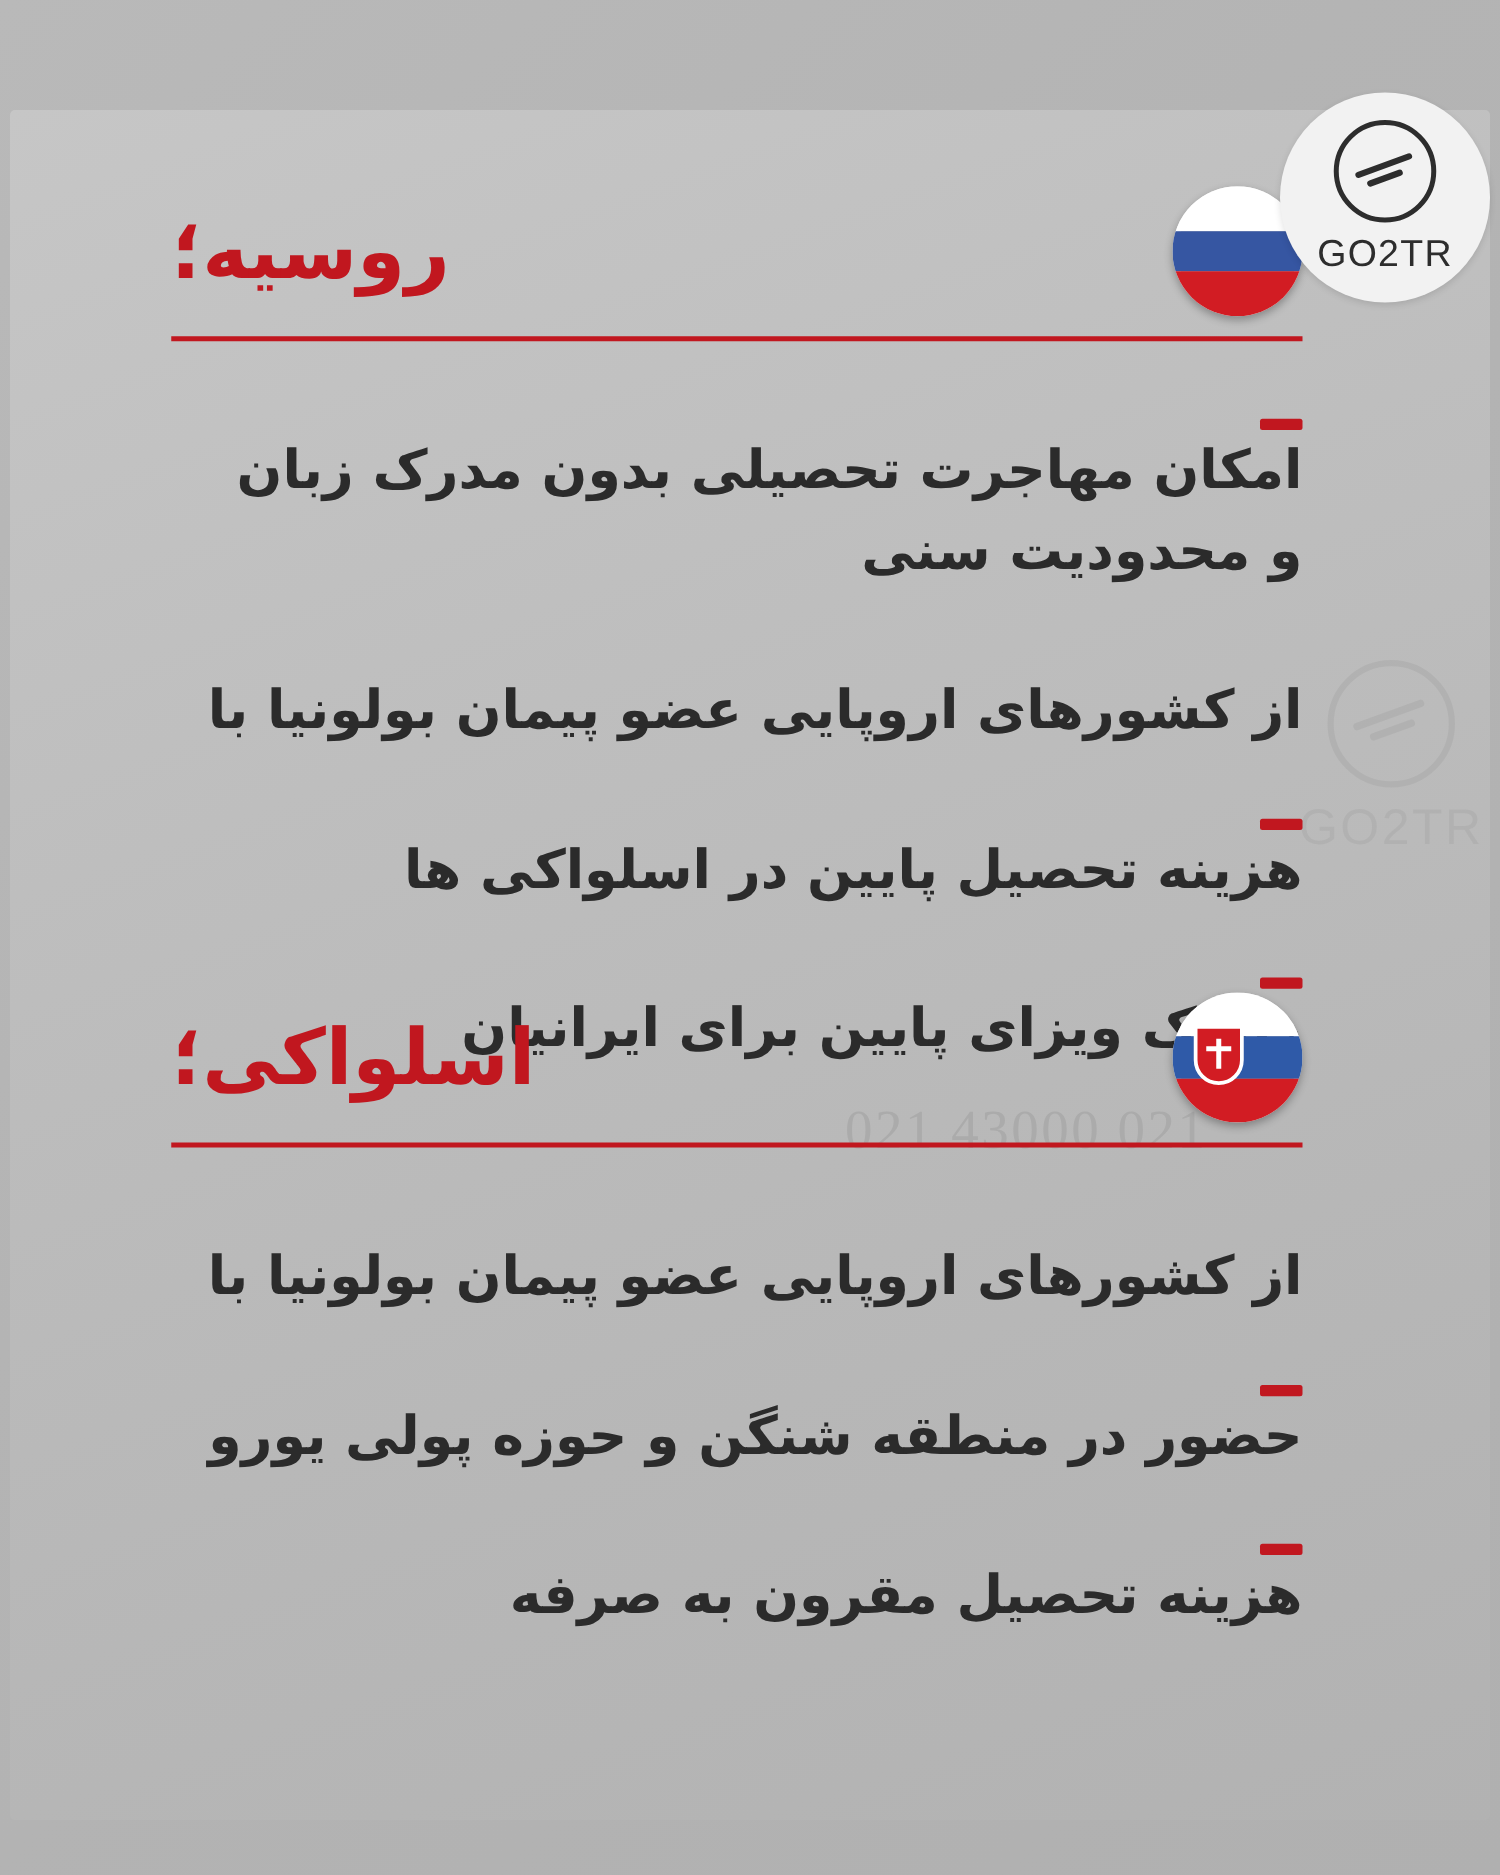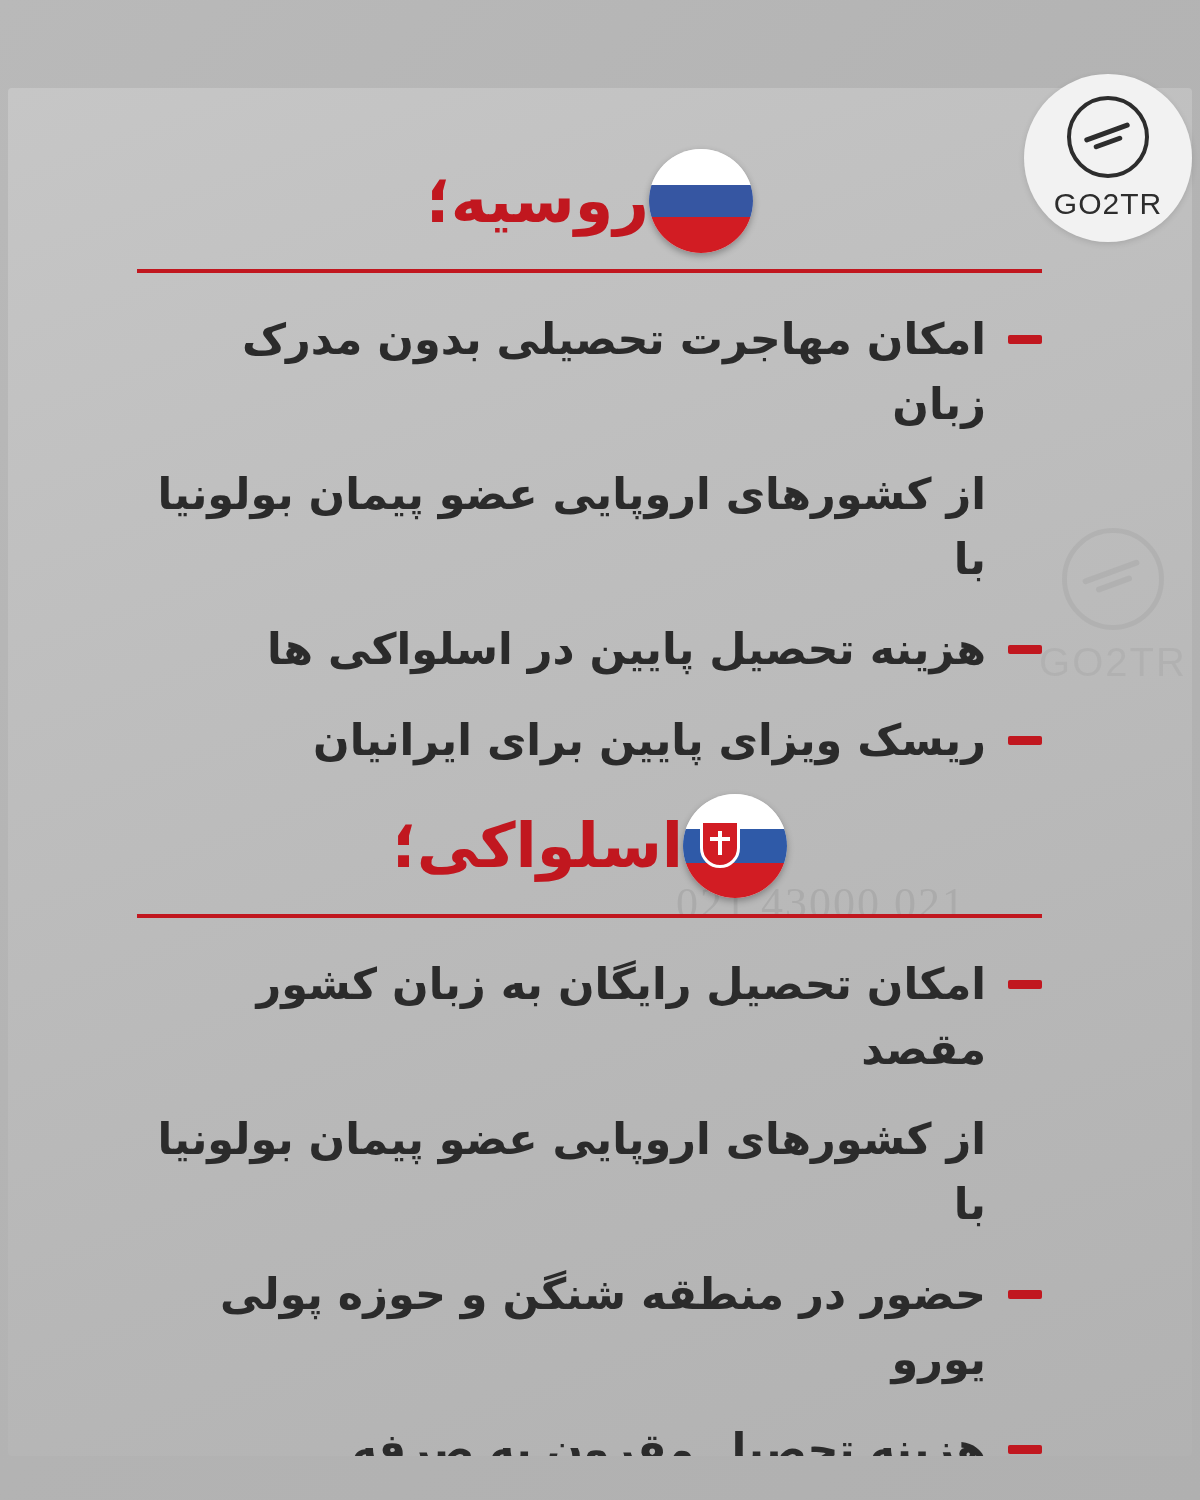--- a/index.html
+++ b/index.html
@@ -162,21 +162,21 @@
     width: 905px;
     z-index: 3;
   }
   .section.s1 { top: 55px; }
   .section.s2 { top: 700px; }
 
   .section-head {
     display: flex;
     flex-direction: row-reverse;
     align-items: center;
-    justify-content: center;
+    justify-content: space-between;
     height: 116px;
   }
   .section-title {
     font-size: 62px;
     font-weight: bold;
     color: #c1171f;
     line-height: 1;
     white-space: nowrap;
   }
 
@@ -237,23 +237,22 @@
     margin-top: 10px;
     width: 100%;
   }
 
   
   .bullets {
     margin-top: 34px;
   }
   .bullet-row {
     display: flex;
-    flex-direction: row;
+    flex-direction: column;
     align-items: flex-start;
-    gap: 22px;
     margin-bottom: 26px;
   }
   .dash {
     flex: 0 0 auto;
     width: 34px;
     height: 9px;
     background: #c1171f;
     border-radius: 2px;
     margin-top: 28px;
   }
@@ -290,20 +289,21 @@
           <div class="stripe s-r"></div>
         </div>
       </div>
       <div class="rule"></div>
 
       <div class="bullets">
         <div class="bullet-row">
           <div class="dash"></div>
           <div class="bullet-text">
             <span>امکان مهاجرت تحصیلی بدون مدرک زبان</span>
+            <span class="line2">و محدودیت سنی</span>
           </div>
         </div>
         <div class="bullet-row">
           <div class="dash" style="visibility:hidden"></div>
           <div class="bullet-text">
             <span>از کشورهای اروپایی عضو پیمان بولونیا با</span>
           </div>
         </div>
         <div class="bullet-row">
           <div class="dash"></div>
@@ -327,26 +327,20 @@
           <div class="stripe s-w"></div>
           <div class="stripe s-b"></div>
           <div class="stripe s-r"></div>
           <div class="emblem"></div>
         </div>
       </div>
       <div class="rule"></div>
 
       <div class="bullets">
         <div class="bullet-row">
-          <div class="dash"></div>
-          <div class="bullet-text">
-            <span>امکان تحصیل رایگان به زبان کشور مقصد</span>
-          </div>
-        </div>
-        <div class="bullet-row">
           <div class="dash" style="visibility:hidden"></div>
           <div class="bullet-text">
             <span>از کشورهای اروپایی عضو پیمان بولونیا با</span>
           </div>
         </div>
         <div class="bullet-row">
           <div class="dash"></div>
           <div class="bullet-text">
             <span>حضور در منطقه شنگن و حوزه پولی یورو</span>
           </div>

